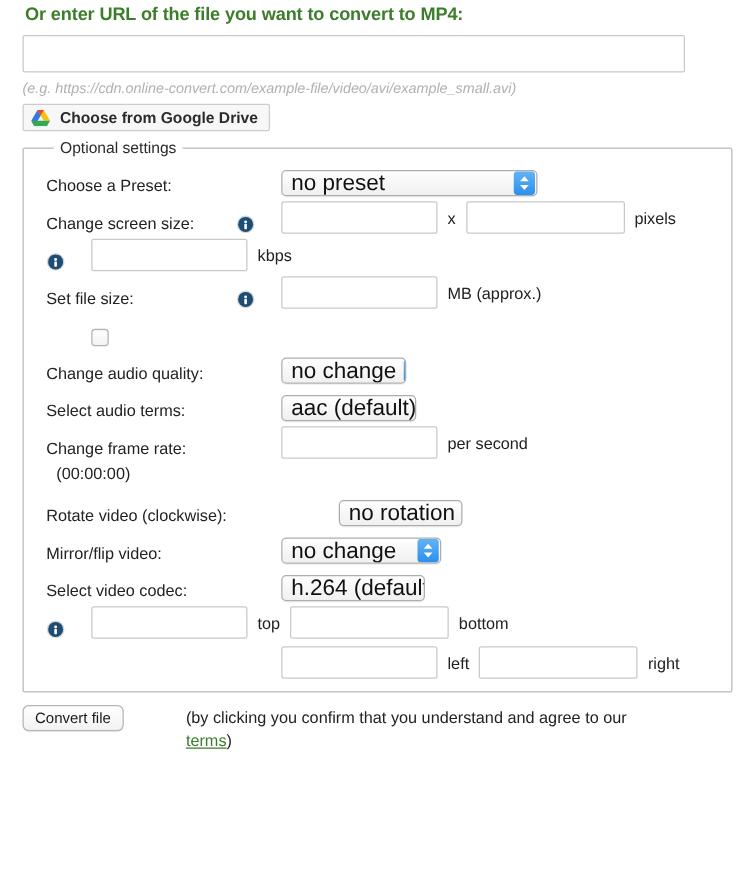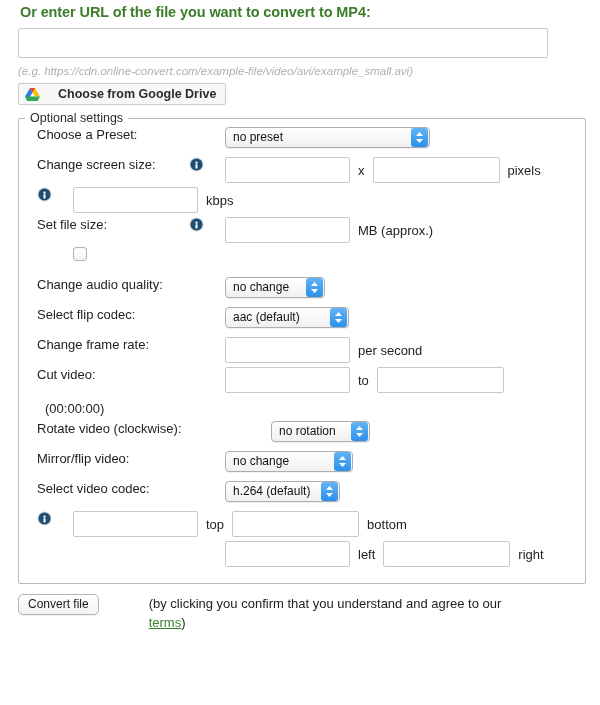--- a/index.html
+++ b/index.html
@@ -47,21 +47,21 @@
     padding:6px 0 0 18px;
     line-height:14px;
     font-style:italic;
   }
 
   
   .gdrive-wrap { padding:5px 0 0 18px; }
   .gdrive-btn {
     display:inline-flex;
     align-items:center;
-    gap:18px;
+    gap:8px;
     height:22px;
     padding:0 9px 0 6px;
     background:#f7f7f7;
     border:1px solid #cccccc;
     border-radius:2px;
     font-family:"Liberation Sans", sans-serif;
     font-size:12.5px;
     font-weight:bold;
     color:#2b2b2b;
     cursor:pointer;
@@ -72,32 +72,32 @@
   
   .fs {
     margin:13px 14px 0 18px;
     border:1px solid #b9b9b9;
     border-radius:2px;
     padding:8px 0 10px 0;
     position:relative;
   }
   .fs-legend {
     position:absolute;
-    top:-8px; left:6px;
+    top:-8px; left:24px;
     background:#fff;
     padding:0 5px;
     font-size:12.5px;
     color:#2b2b2b;
     line-height:14px;
   }
 
   
   .row {
     display:flex;
-    align-items:flex-start;
+    align-items:flex-end;
     min-height:30px;
     padding-left:18px;
     position:relative;
   }
   .row-label {
     width:152px;
     flex:0 0 152px;
     font-size:13px;
     color:#222;
     line-height:16px;
@@ -141,21 +141,21 @@
   
   .sel {
     display:inline-flex;
     align-items:center;
     height:21px;
     border:1px solid #adadad;
     border-radius:4px;
     background:linear-gradient(#ffffff,#f0f0f0);
     box-shadow:0 1px 0 rgba(0,0,0,0.06);
     padding:0 0 0 7px;
-    font-size:12px;
+    font-size:18px;
     color:#111;
     cursor:pointer;
     white-space:nowrap;
     overflow:hidden;
   }
   .sel .sel-text {
     flex:1 1 auto;
     padding-right:6px;
     line-height:19px;
   }
@@ -166,21 +166,21 @@
     border-radius:3px;
     background:linear-gradient(#63b3f5,#2b90ec);
     display:flex;
     align-items:center;
     justify-content:center;
   }
   .sel-arrow svg { display:block; }
 
   .sel-w205 { width:205px; }
   .sel-w100 { width:100px; }
-  .sel-w108 { width:124px; }
+  .sel-w108 { width:108px; }
   .sel-w99  { width:99px;margin-left:46px; }
   .sel-w128 { width:128px; }
   .sel-w115 { width:115px; }
 
   
   .cbox {
     width:14px; height:14px;
     border:1px solid #b3b3b3;
     border-radius:3px;
     background:linear-gradient(#ffffff,#f3f3f3);
@@ -357,21 +357,21 @@
             <svg width="9" height="13" viewBox="0 0 9 13" xmlns="http://www.w3.org/2000/svg">
               <polygon points="4.5,1 8,5 1,5" fill="#ffffff"></polygon>
               <polygon points="4.5,12 8,8 1,8" fill="#ffffff"></polygon>
             </svg>
           </span>
         </div>
       </div>
     </div>
 
     <div class="row">
-      <div class="row-label">Select flip codec:</div>
+      <div class="row-label">Select audio terms:</div>
       <div class="no-info"></div>
       <div class="ctrl-area">
         <div class="sel sel-w108">
           <span class="sel-text">aac (default)</span>
           <span class="sel-arrow">
             <svg width="9" height="13" viewBox="0 0 9 13" xmlns="http://www.w3.org/2000/svg">
               <polygon points="4.5,1 8,5 1,5" fill="#ffffff"></polygon>
               <polygon points="4.5,12 8,8 1,8" fill="#ffffff"></polygon>
             </svg>
           </span>
@@ -381,29 +381,20 @@
 
     <div class="row">
       <div class="row-label">Change frame rate:</div>
       <div class="no-info"></div>
       <div class="ctrl-area">
         <input class="tbox w125" type="text" style="">
         <span class="unit lpad">per second</span>
       </div>
     </div>
 
-    <div class="row">
-      <div class="row-label">Cut video:</div>
-      <div class="no-info"></div>
-      <div class="ctrl-area">
-        <input class="tbox w125" type="text" style="">
-        <span class="unit xsep">to</span>
-        <input class="tbox w127" type="text" style="">
-      </div>
-    </div>
 
     <div class="subnote">(00:00:00)</div>
 
     <div class="row">
       <div class="row-label">Rotate video (clockwise):</div>
       <div class="no-info"></div>
       <div class="ctrl-area">
         <div class="sel sel-w99">
           <span class="sel-text">no rotation</span>
           <span class="sel-arrow">

